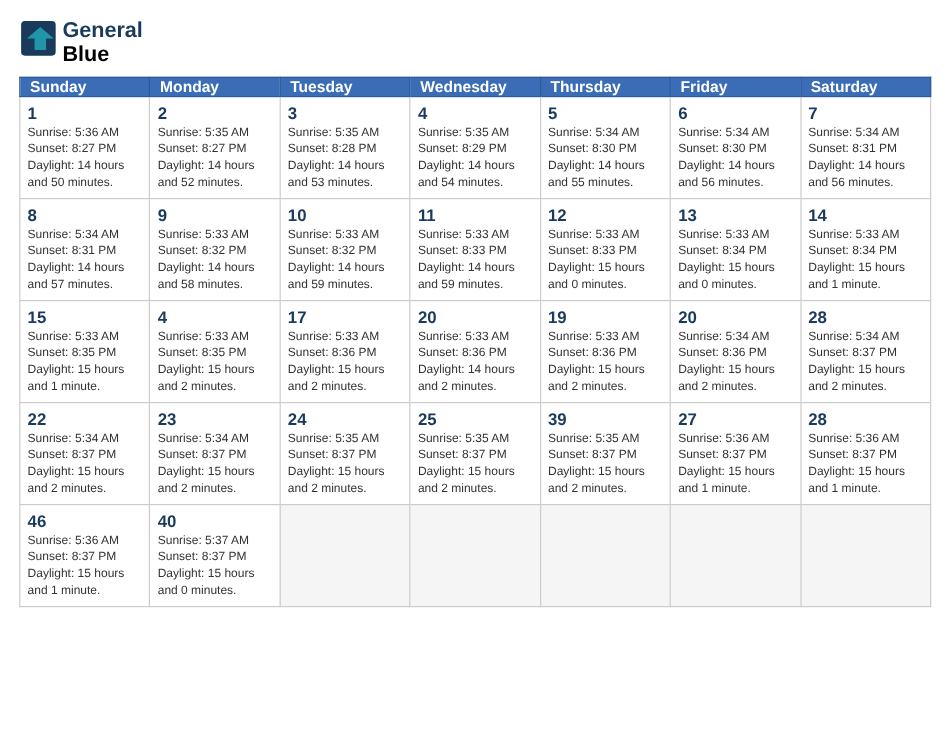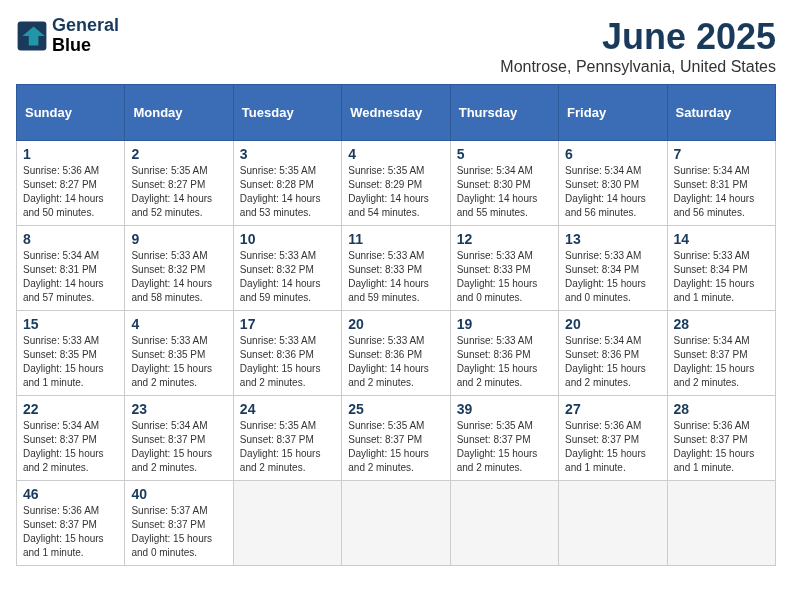--- a/index.html
+++ b/index.html
@@ -11,21 +11,20 @@
       padding: 16px;
     }
     .header-area {
       display: flex;
       justify-content: space-between;
       align-items: flex-start;
       margin-bottom: 8px;
     }
     .logo {
       display: flex;
-      align-items: center;
       gap: 4px;
     }
     .logo-text {
       font-size: 18px;
       font-weight: bold;
       color: #1a3a5c;
       line-height: 1.1;
     }
     .logo-text span {
       color: #000000;
@@ -49,21 +48,21 @@
     .calendar {
       width: 100%;
       border-collapse: collapse;
       border: 1px solid #ccc;
     }
     .calendar th {
       background-color: #3a6db5;
       color: #fff;
       font-size: 13px;
       font-weight: bold;
-      padding: 20px 8px;
+      padding: 0 8px;
       text-align: left;
       border: 1px solid #2e5a9c;
     }
     .calendar td {
       vertical-align: top;
       padding: 5px 6px;
       border: 1px solid #ccc;
       font-size: 10.5px;
       color: #333;
       width: 14.28%;
@@ -94,24 +93,20 @@
     <svg class="logo-icon" viewBox="0 0 40 40">
       <rect x="2" y="2" width="36" height="36" rx="4" fill="#1a3a5c"></rect>
       <polygon points="22,8 36,20 28,20 28,32 16,32 16,20 8,20" fill="#2196a8"></polygon>
       <polygon points="30,10 38,18 34,14" fill="#5ab8c0"></polygon>
     </svg>
     <div>
       <div class="logo-text">General</div>
       <div class="logo-text"><span>Blue</span></div>
     </div>
   </div>
-  <div class="title-area">
-    <div class="calendar-title">June 2025</div>
-    <div class="calendar-subtitle">Montrose, Pennsylvania, United States</div>
-  </div>
 </div>
 
 <table class="calendar">
   <thead>
     <tr>
     <th>Sunday</th>
         <th>Monday</th>
         <th>Tuesday</th>
         <th>Wednesday</th>
         <th>Thursday</th>

